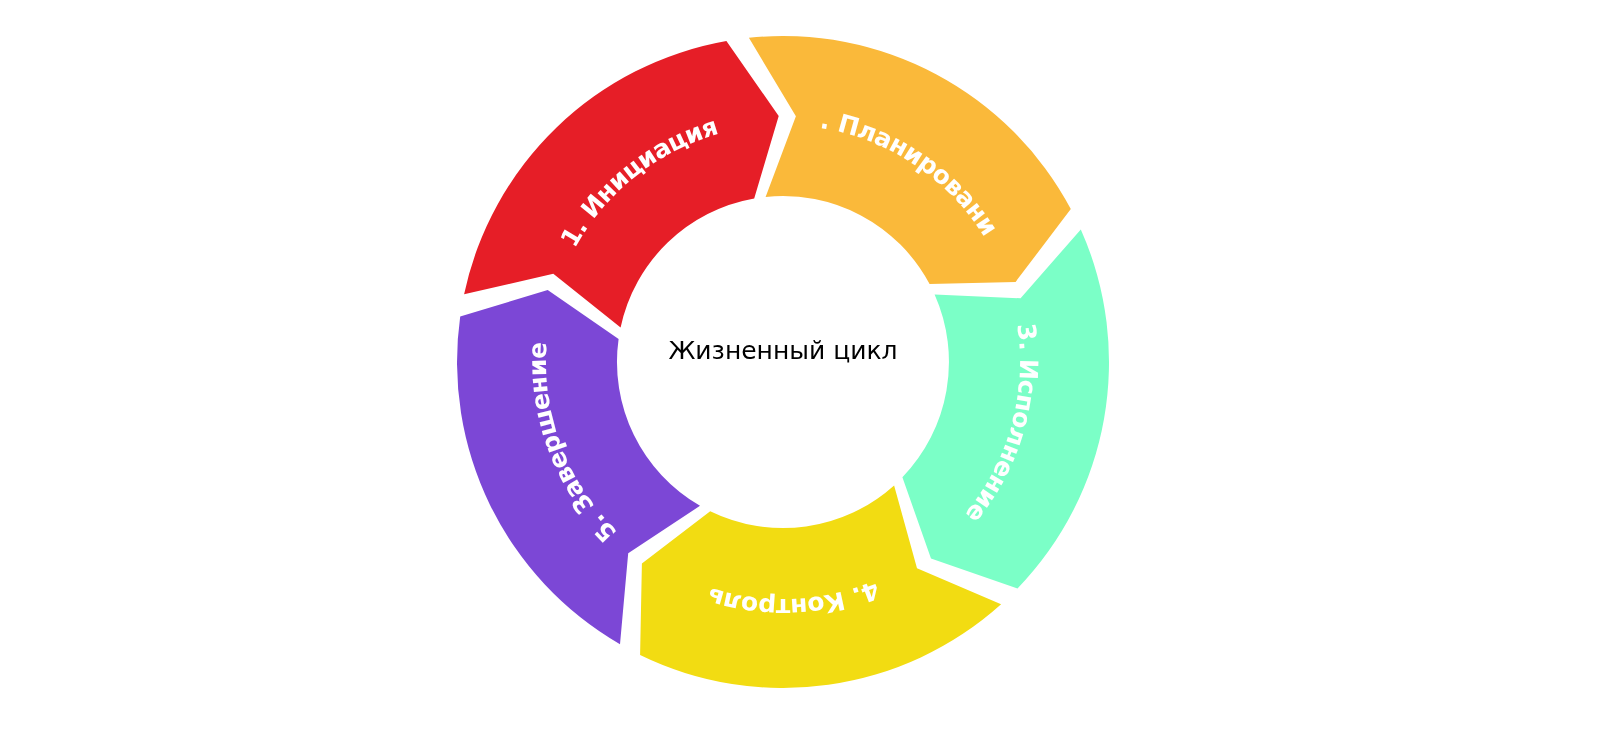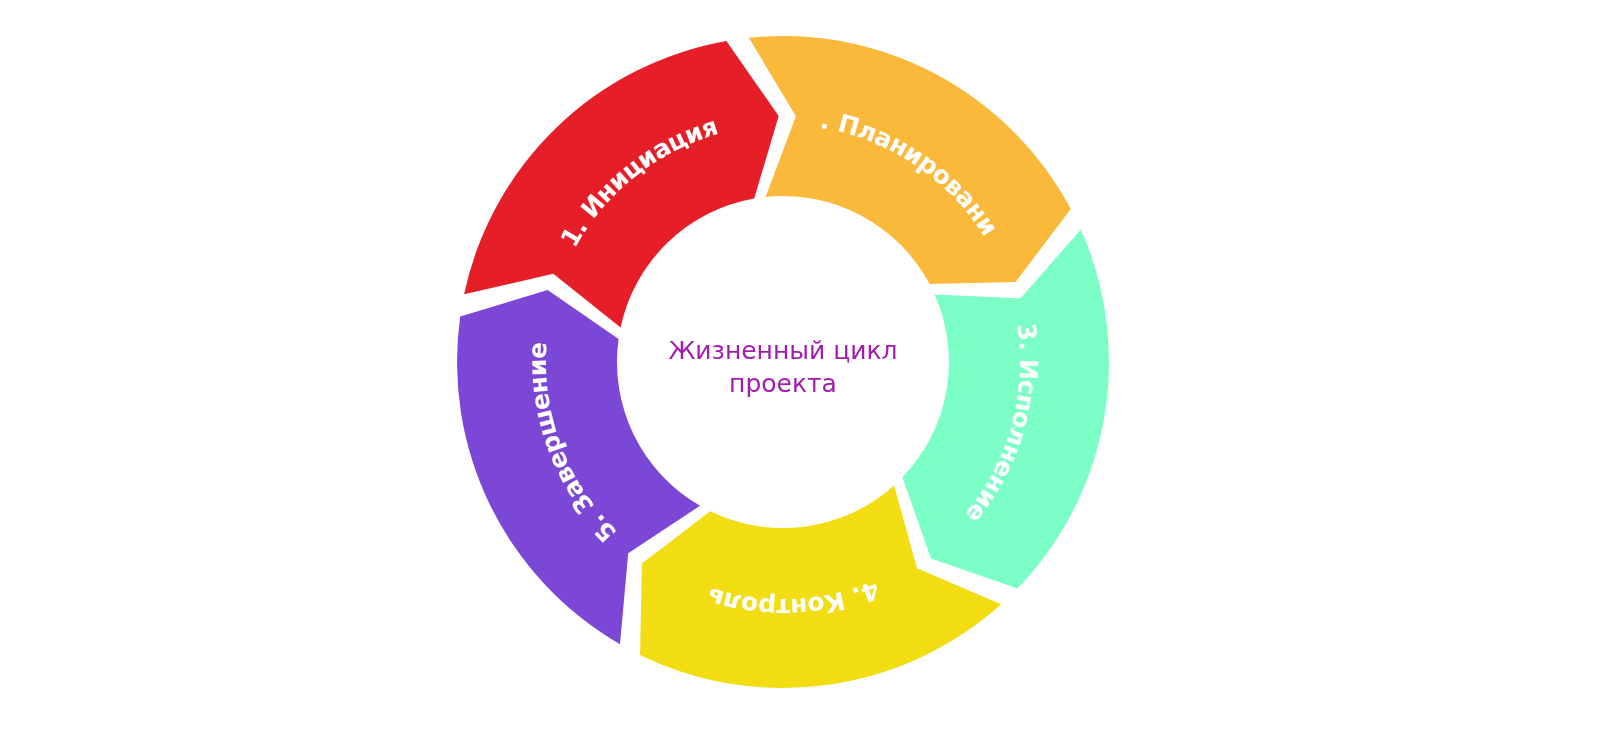--- a/index.html
+++ b/index.html
@@ -1,21 +1,21 @@
 <!DOCTYPE html>
 <html><head>
 <meta charset="utf-8">
 <style>
   html, body { margin: 0; padding: 0; background: #ffffff; }
   body { width: 1600px; height: 740px; overflow: hidden; position: relative;
          font-family: "DejaVu Sans", "Liberation Sans", sans-serif; }
   #diagram { position: absolute; left: 0; top: 0; width: 1600px; height: 740px; }
   .seg-label { font-family: "DejaVu Sans", sans-serif; font-size: 25px; font-weight: bold; fill: #ffffff; }
   .center-title { position: absolute; left: 633px; top: 334px; width: 300px; text-align: center;
-                  color: #a21caf; font-size: 25px; line-height: 33px;
+                  color: #000000; font-size: 25px; line-height: 33px;
                   font-family: "DejaVu Sans", sans-serif; }
 </style>
 </head>
 <body>
 
 <svg id="diagram" xmlns="http://www.w3.org/2000/svg" width="1600" height="740" viewBox="0 0 1600 740">
   <defs id="label-paths">
       <path id="lp0" d="M 560.0 258.0 A 246 246 0 0 1 731.9 121.4" fill="none"></path>
       <path id="lp1" d="M 813.0 117.8 A 246 246 0 0 1 996.0 239.0" fill="none"></path>
       <path id="lp2" d="M 1024.5 315.1 A 246 246 0 0 1 965.8 526.6" fill="none"></path>
@@ -31,14 +31,13 @@
       <text class="seg-label" dy="9"><textPath href="#lp2" startOffset="50%" text-anchor="middle">3. Исполнение</textPath></text>
       <path d="M 1001.1 604.3 A 326 326 0 0 1 640.1 655.0 L 641.9 563.5 L 710.2 511.2 A 166 166 0 0 0 894.1 485.4 L 917.0 568.3 Z" fill="#f2dc12"></path>
       <text class="seg-label" dy="9"><textPath href="#lp3" startOffset="50%" text-anchor="middle">4. Контроль</textPath></text>
       <path d="M 620.0 644.3 A 326 326 0 0 1 460.2 316.6 L 547.7 290.1 L 618.6 338.9 A 166 166 0 0 0 700.0 505.8 L 628.2 553.2 Z" fill="#7c47d6"></path>
       <text class="seg-label" dy="9"><textPath href="#lp4" startOffset="50%" text-anchor="middle">5. Завершение</textPath></text>
     </g>
 </svg>
 
 <div class="center-title">
   <div>Жизненный цикл</div>
-  <div>проекта</div>
 </div>
 
 </body></html>

